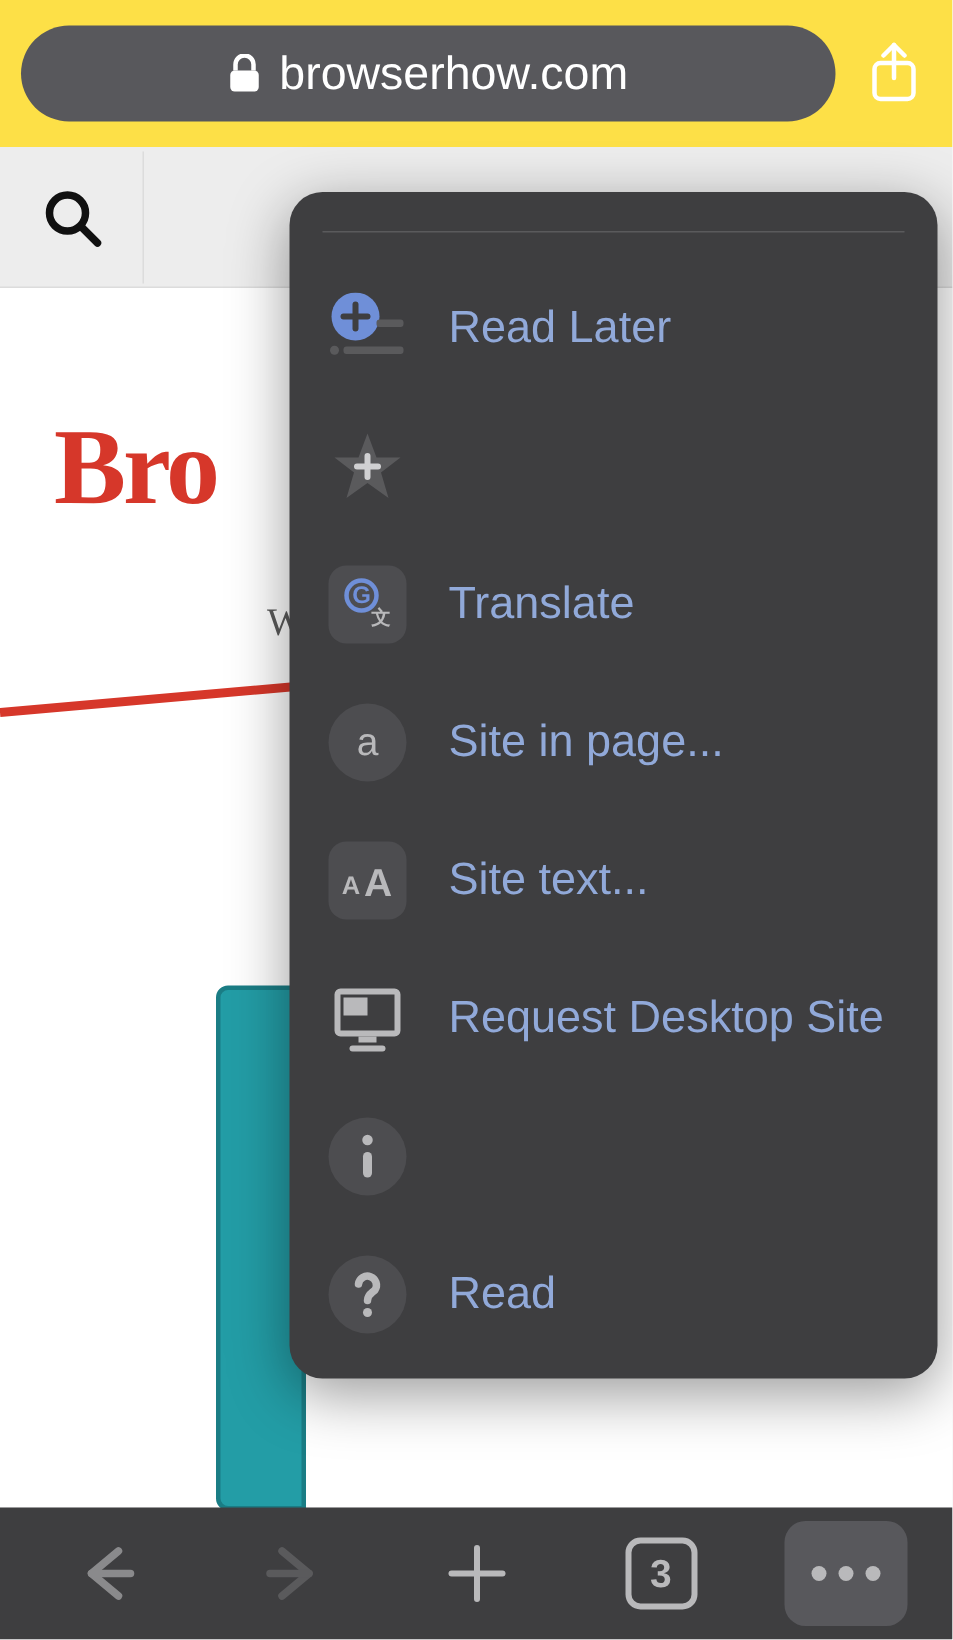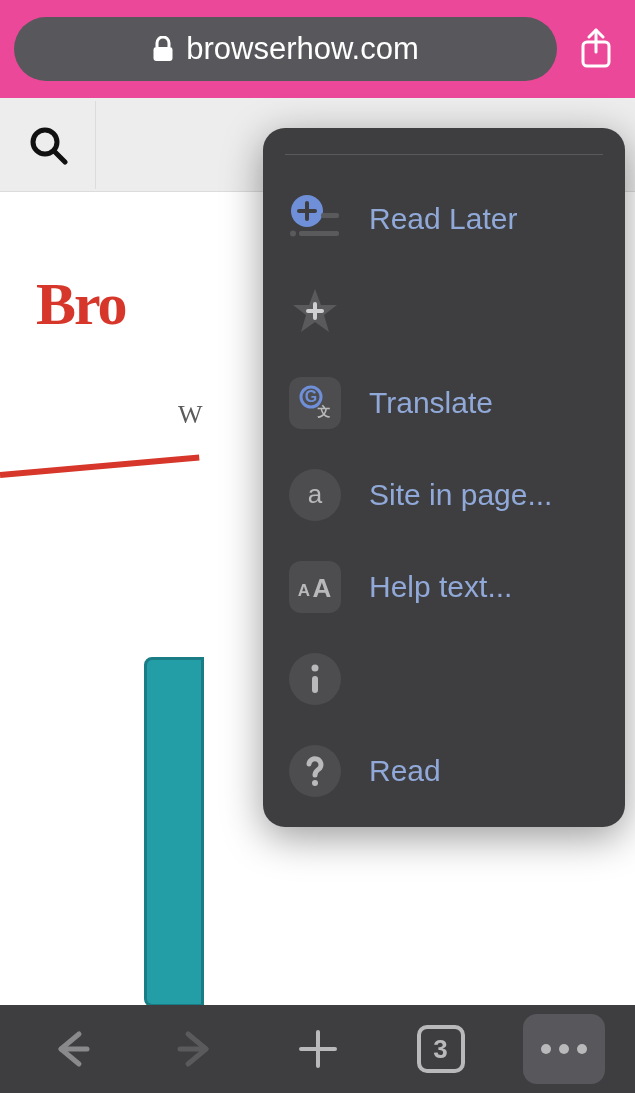--- a/index.html
+++ b/index.html
@@ -7,21 +7,21 @@
       width: 635px;
       height: 1093px;
       font-family: -apple-system, BlinkMacSystemFont, "Segoe UI", Helvetica, Arial, sans-serif;
       overflow: hidden;
       background: #f0f0f0;
       position: relative;
     }
 
     
     .browser-chrome {
-      background: #ec4899;
+      background: #fde047;
       height: 98px;
       display: flex;
       align-items: center;
       padding: 0 14px;
       gap: 14px;
     }
     .address-bar {
       flex: 1;
       height: 64px;
       background: #58585c;
@@ -76,21 +76,21 @@
     
     .page-content {
       position: relative;
       height: calc(1005px - 192px);
       background: #fff;
     }
     .logo-text {
       position: absolute;
       top: 78px;
       left: 36px;
-      font-size: 60px;
+      font-size: 72px;
       font-weight: 800;
       color: #d6372a;
       font-family: Georgia, "Times New Roman", serif;
       letter-spacing: -2px;
       text-align: right;
     }
     .tagline {
       position: absolute;
       top: 208px;
       left: 178px;
@@ -117,21 +117,21 @@
       background: #239da6;
       border: 3px solid #1a7d85;
       border-radius: 8px 0 0 8px;
     }
 
     
     .dropdown-menu {
       position: absolute;
       top: 128px;
       right: 10px;
-      width: 362px;
+      width: 432px;
       background: #3e3e40;
       border-radius: 22px;
       padding: 26px 0 10px 0;
       box-shadow: 0 10px 40px rgba(0,0,0,0.4);
     }
     .menu-divider {
       height: 1px;
       background: #5a5a5c;
       margin: 0 22px 18px 22px;
     }
@@ -317,23 +317,34 @@
 
   <div class="menu-item">
     <div class="menu-icon">
       <div class="icon-rounded-bg">
         <svg width="44" height="32" viewBox="0 0 44 32">
           <text x="11" y="25" font-size="17" font-weight="700" fill="#b9b9bb" text-anchor="middle" font-family="Arial">A</text>
           <text x="29" y="26" font-size="26" font-weight="700" fill="#b9b9bb" text-anchor="middle" font-family="Arial">A</text>
         </svg>
       </div>
     </div>
-    <span class="menu-label">Help text...</span>
-  </div>
-
+    <span class="menu-label">Site text...</span>
+  </div>
+
+  <div class="menu-item">
+    <div class="menu-icon">
+      <svg width="52" height="48" viewBox="0 0 52 48">
+        <rect x="6" y="6" width="40" height="28" rx="2" stroke="#b9b9bb" stroke-width="4" fill="none"></rect>
+        <rect x="10" y="10" width="16" height="12" fill="#b9b9bb"></rect>
+        <rect x="20" y="36" width="12" height="4" fill="#b9b9bb"></rect>
+        <rect x="14" y="42" width="24" height="4" rx="2" fill="#b9b9bb"></rect>
+      </svg>
+    </div>
+    <span class="menu-label">Request Desktop Site</span>
+  </div>
 
   <div class="menu-item">
     <div class="menu-icon">
       <div class="icon-circle-bg">
         <svg width="24" height="36" viewBox="0 0 24 36">
           <circle cx="12" cy="7" r="3.5" fill="#b9b9bb"></circle>
           <rect x="9" y="15" width="6" height="17" rx="3" fill="#b9b9bb"></rect>
         </svg>
       </div>
     </div>

